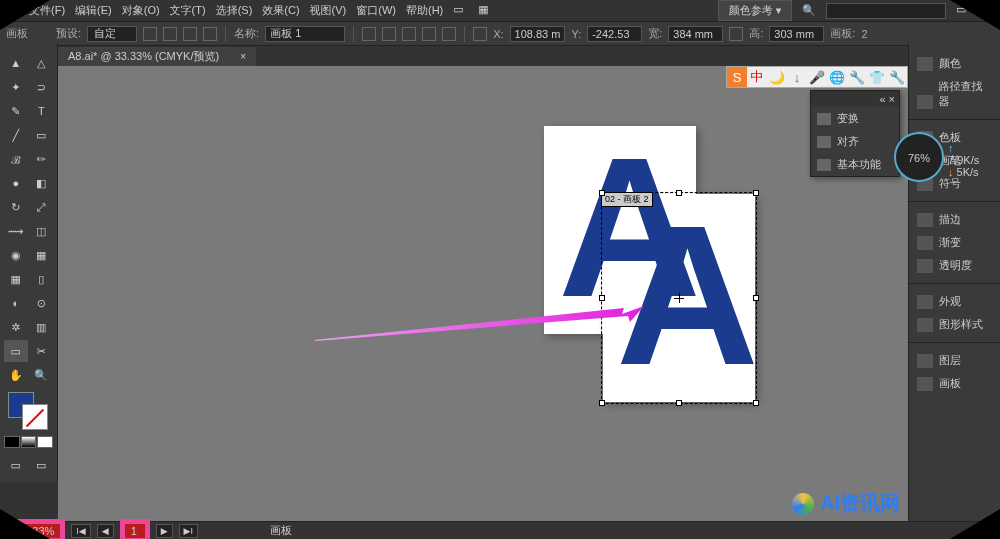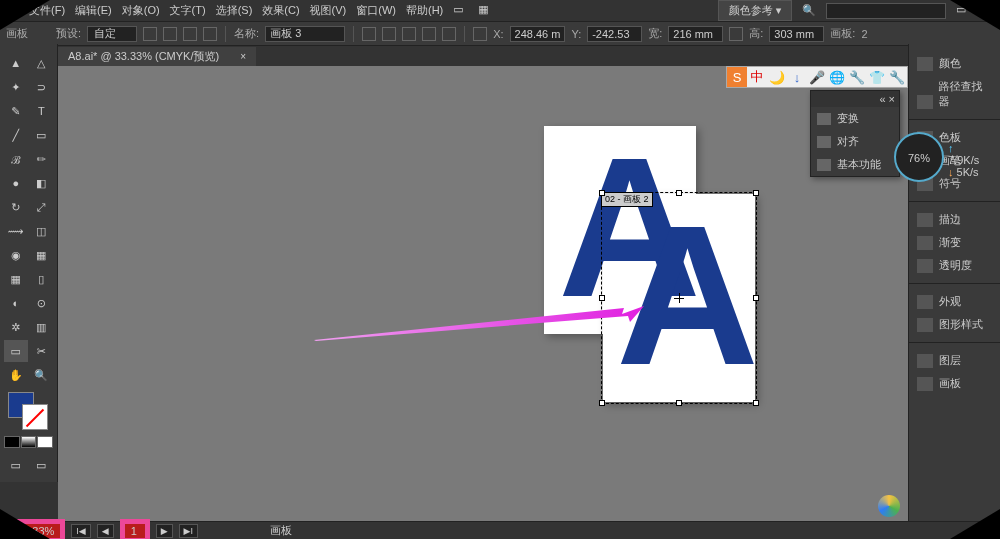--- a/index.html
+++ b/index.html
@@ -102,35 +102,35 @@
   <span class="lbl">预设:</span>
   <div class="sel">
       <span>自定</span>
     </div>
   <span class="ic"></span>
   <span class="ic"></span>
   <span class="ic"></span>
   <span class="ic"></span>
   <span class="sep"></span>
   <span class="lbl">名称:</span>
-  <div class="inp" style="min-width:80px">画板 3</div>
+  <div class="inp" style="min-width:80px">画板 1</div>
   <span class="sep"></span>
   <span class="ic"></span>
   <span class="ic"></span>
   <span class="ic"></span>
   <span class="ic"></span>
   <span class="ic"></span>
   <span class="sep"></span>
   <span class="ic"></span>
   <span class="lbl">X:</span>
-  <div class="inp">248.46 m</div>
+  <div class="inp">108.83 m</div>
   <span class="lbl">Y:</span>
   <div class="inp">-242.53</div>
   <span class="lbl">宽:</span>
-  <div class="inp">216 mm</div>
+  <div class="inp">384 mm</div>
   <span class="ic"></span>
   <span class="lbl">高:</span>
   <div class="inp">303 mm</div>
   <span class="lbl">画板:</span>
   <span class="lbl">2</span>
 </div>
 
 <div class="doc-tab">
   <div class="tab">
     <span>A8.ai* @ 33.33% (CMYK/预览)</span>
@@ -343,18 +343,19 @@
   <div class="z" style="min-width:30px">1</div>
   <span class="nav">▶</span>
   <span class="nav">▶I</span>
   <span style="width:60px"></span>
   <span>画板</span>
   <span style="flex:1"></span>
 </div>
 
 <div class="watermark">
   <div class="wm-logo"></div>
+  <span class="wm-text">AI资讯网</span>
 </div>
 
 <div class="corner-cut cc-tl"></div>
 <div class="corner-cut cc-tr"></div>
 <div class="corner-cut cc-bl"></div>
 <div class="corner-cut cc-br"></div>
 
 </body></html>

